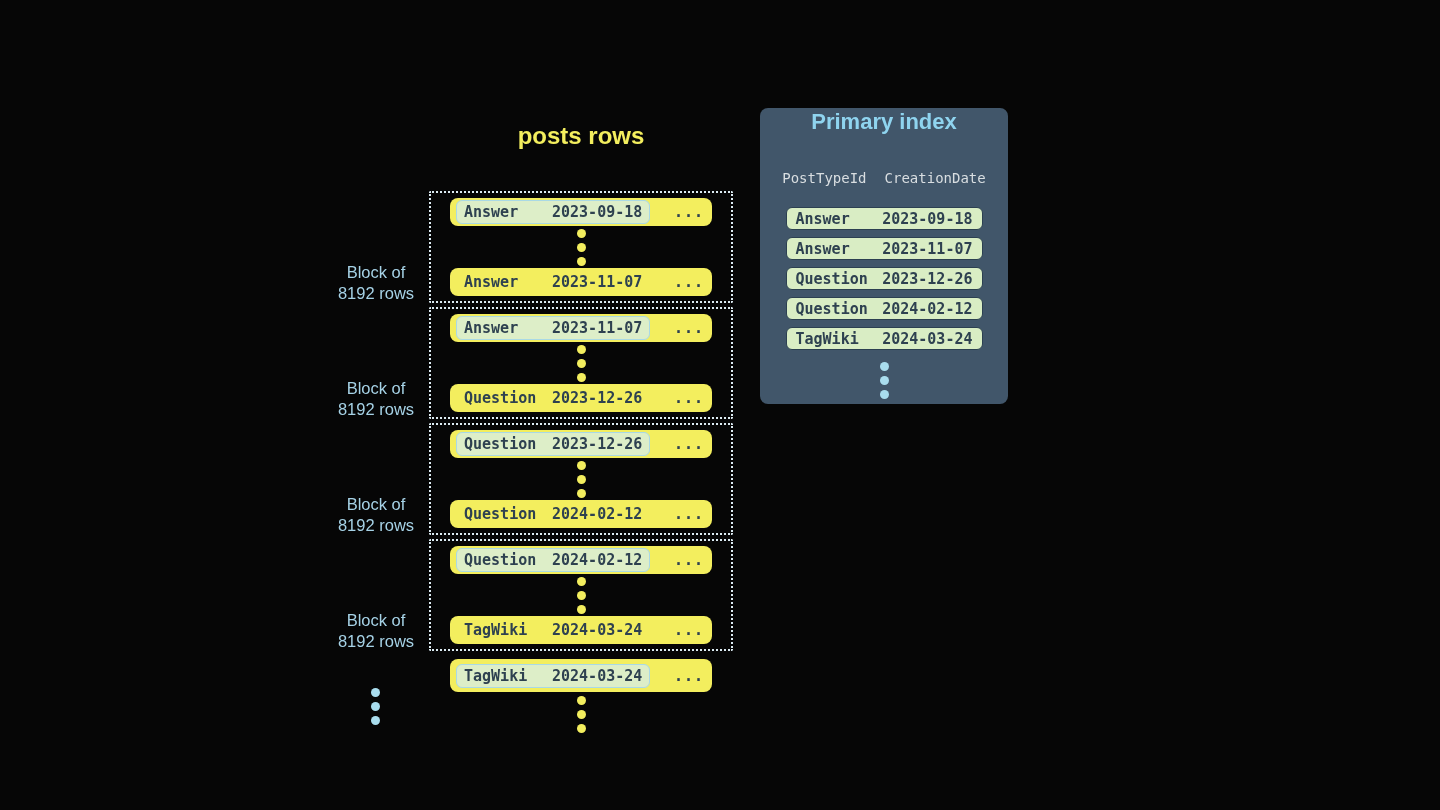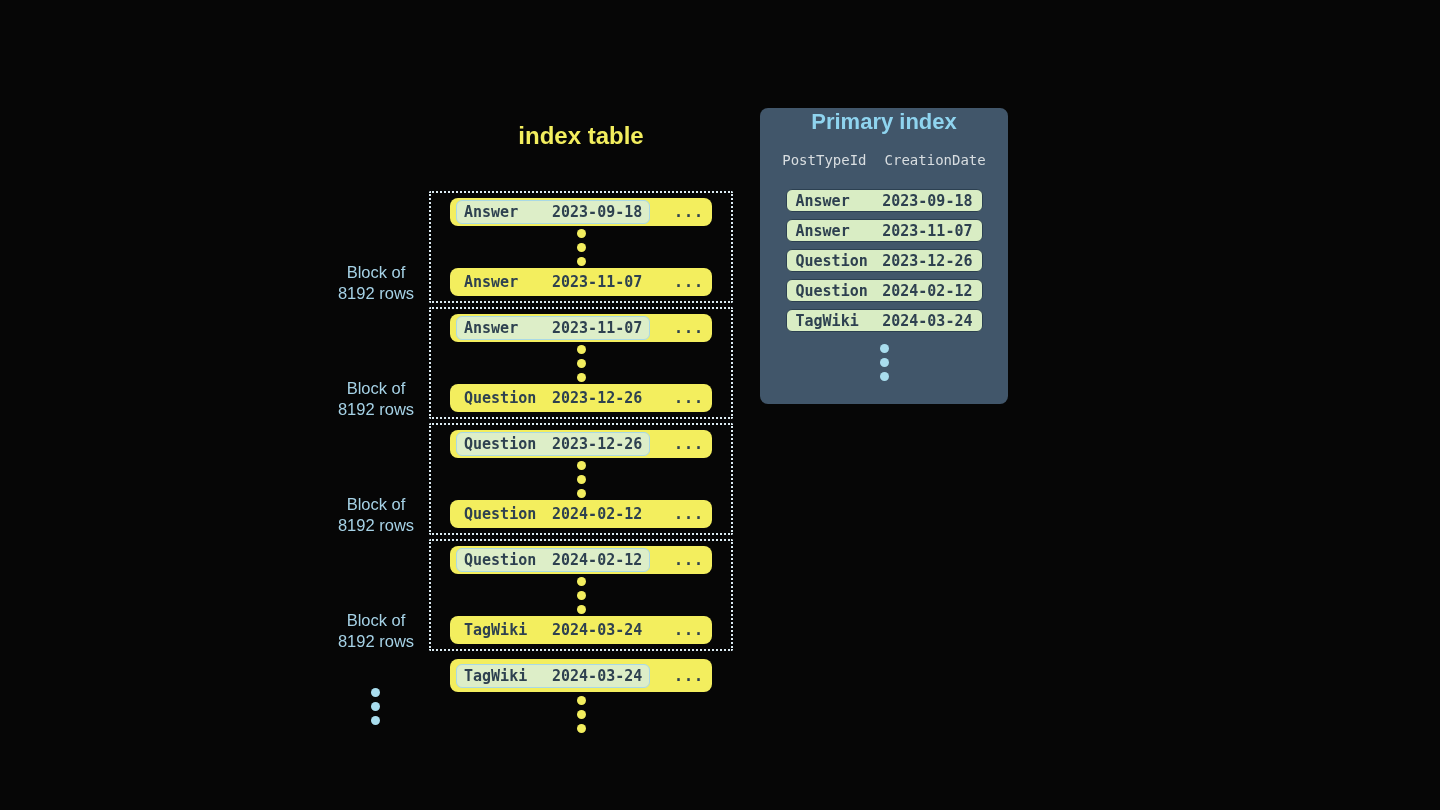--- a/index.html
+++ b/index.html
@@ -99,21 +99,21 @@
     border-radius: 8px;
     display: flex; flex-direction: column; align-items: center;
   }
   .panel-title {
     font-family: "Liberation Sans", sans-serif;
     font-size: 22px; font-weight: 700;
     line-height: 28px;
     color: var(--panel_title, #8fd4ef);
   }
   .panel-header {
-    margin-top: 16px;
+    margin-top: 34px;
     color: var(--header_text, #d9dee1);
     font-size: 14px; font-weight: 500;
     white-space: nowrap;
   }
   .panel-header .h2 { margin-left: 18px; }
   #index-rows { margin-top: 21px; display: flex; flex-direction: column; }
   .index-row {
     width: 197px; height: 23px;
     margin-bottom: 7px;
     background: var(--index_fill, #d9edc4);
@@ -125,21 +125,21 @@
     font-size: 15px; font-weight: 700;
     white-space: nowrap;
   }
   .panel .vdots { margin-top: 2px; }
 </style>
 </head>
 <body>
 
 <div class="stage">
 
-  <div class="posts-title">index table</div>
+  <div class="posts-title">posts rows</div>
 
 
   <div id="labels">
   <div class="block-label" style="top: 237px;">
     <div>Block of</div>
     <div>8192 rows</div>
   </div>
 
   <div class="block-label" style="top: 353px;">
     <div>Block of</div>

